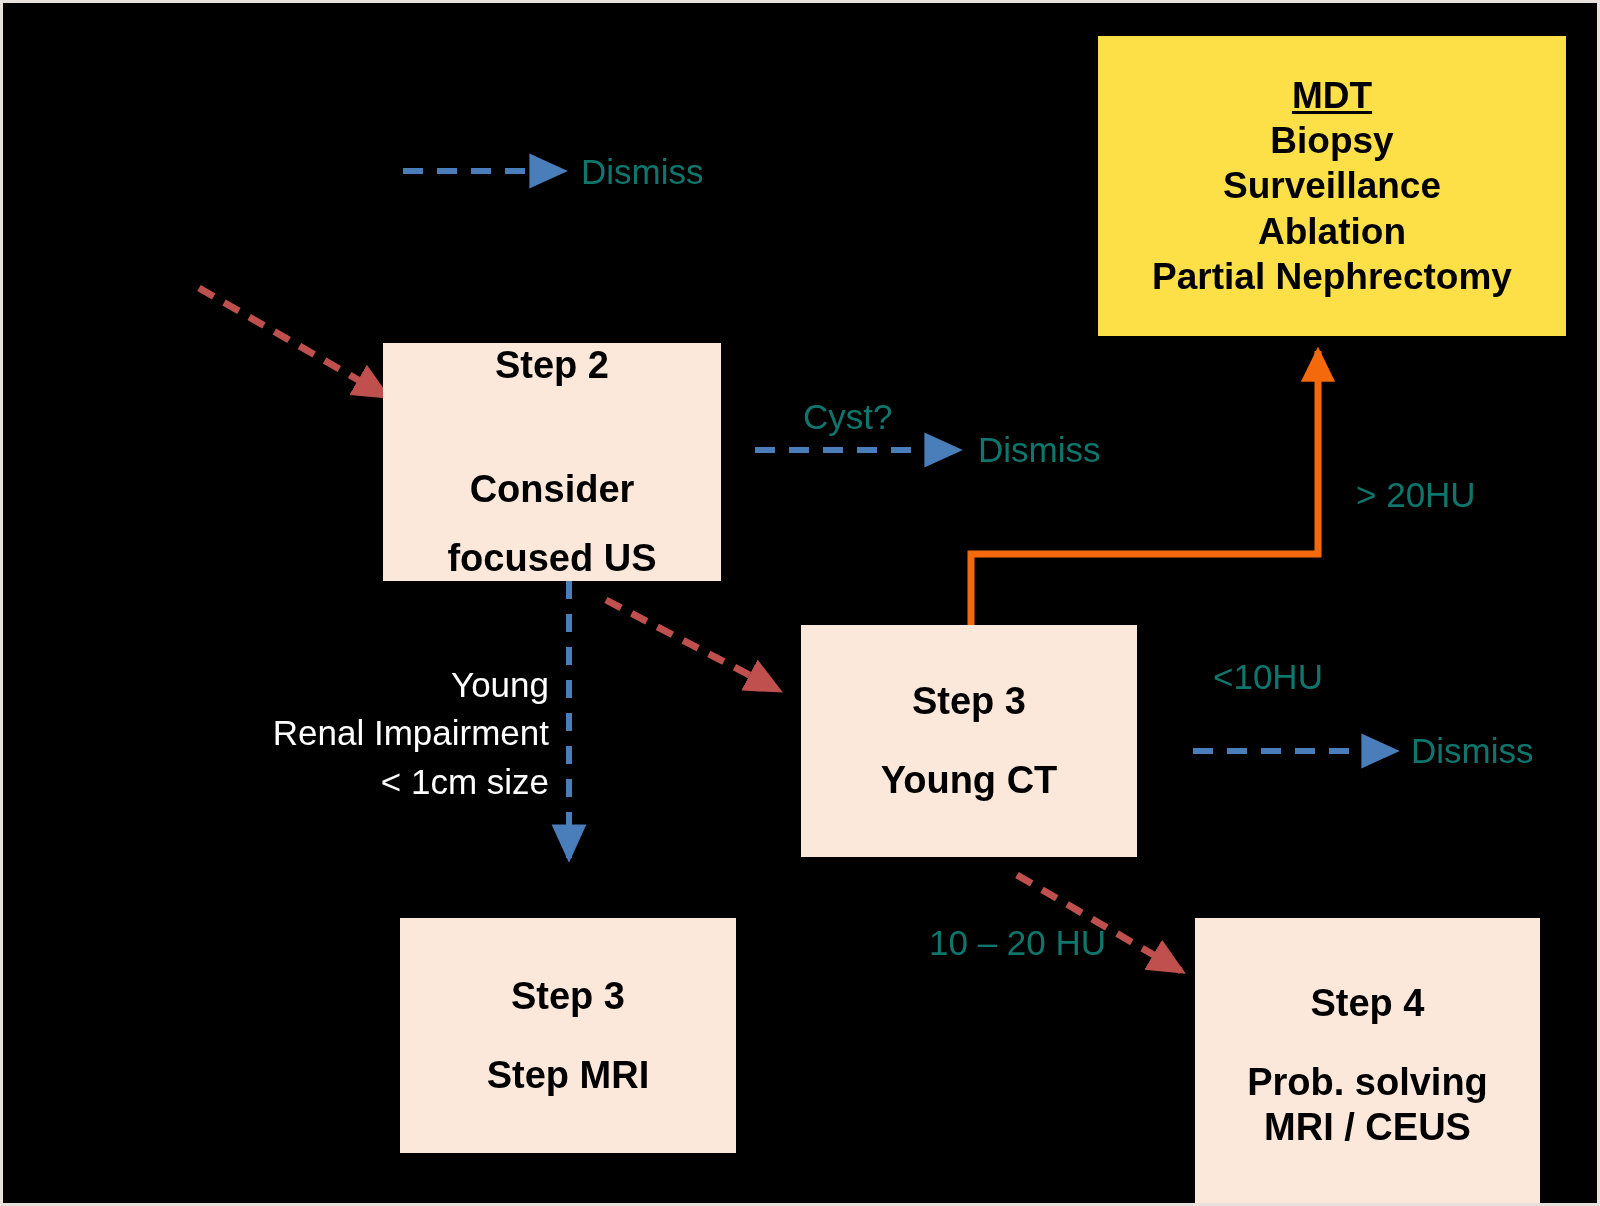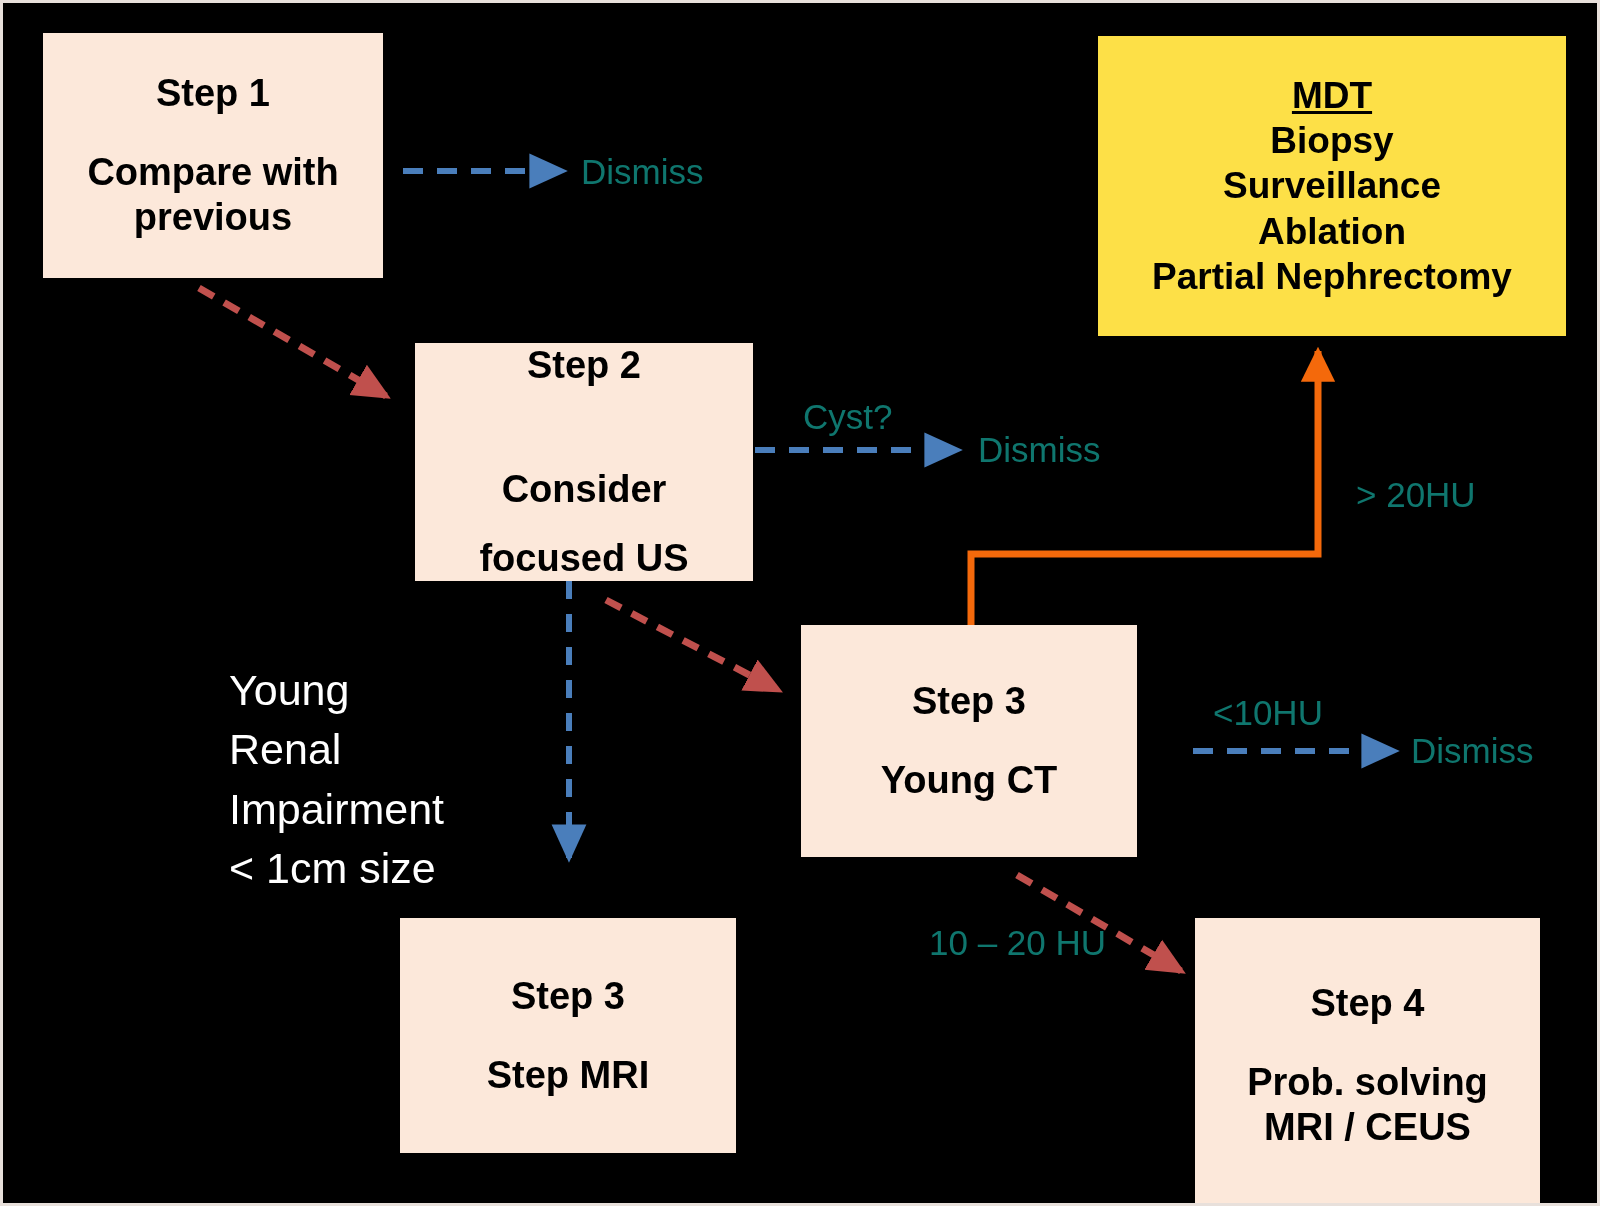--- a/index.html
+++ b/index.html
@@ -125,36 +125,30 @@
 
     <g>
       <line x1="1190" y1="748" x2="1392" y2="748" stroke="#4A7EBB" stroke-width="6" stroke-dasharray="20,14" marker-end="url(#blueArrow)"></line>
     </g>
 
     <g>
       <line x1="1014" y1="872" x2="1178" y2="968" stroke="#C0504D" stroke-width="7" stroke-dasharray="17,12" marker-end="url(#redArrow)"></line>
     </g>
   </svg>
 
-  <div class="box" style="left:40px; top:30px; width:340px; height:245px;">
-    <div class="ttl">Step 1</div>
-    <div class="gap"></div>
-    <div class="bdy">Compare with</div>
-    <div class="bdy">previous</div>
-  </div>
 
   <div class="mdt-box" style="left:1095px; top:33px; width:468px; height:300px;">
     <div class="hdr">MDT</div>
     <div>Biopsy</div>
     <div>Surveillance</div>
     <div>Ablation</div>
     <div>Partial Nephrectomy</div>
   </div>
 
-  <div class="box" style="left:412px; top:340px; width:338px; height:238px;gap:24px;">
+  <div class="box" style="left:380px; top:340px; width:338px; height:238px;gap:24px;">
     <div class="ttl">Step 2</div>
     <div class="gap"></div>
     <div class="bdy">Consider</div>
     <div class="bdy">focused US</div>
   </div>
 
   <div class="box" style="left:798px; top:622px; width:336px; height:232px;">
     <div class="ttl">Step 3</div>
     <div class="gap"></div>
     <div class="bdy">Young CT</div>
@@ -174,26 +168,26 @@
   </div>
 
   <div class="label" style="left:578px; top:147px;">Dismiss</div>
 
   <div class="label" style="left:800px; top:392px;">Cyst?</div>
 
   <div class="label" style="left:975px; top:425px;">Dismiss</div>
 
   <div class="label" style="left:1353px; top:470px;">&gt; 20HU</div>
 
-  <div class="label" style="left:1210px; top:688px;">&lt;10HU</div>
+  <div class="label" style="left:1210px; top:652px;">&lt;10HU</div>
 
   <div class="label" style="left:1408px; top:726px;">Dismiss</div>
 
   <div class="label" style="left:926px; top:918px;">10 – 20 HU</div>
 
-  <div style="position:absolute; left:226px; top:658px; width:320px; text-align:left;
-              color:#ffffff; font-size:43px; line-height:1.38; font-family:'Liberation Sans', sans-serif;">
+  <div style="position:absolute; left:226px; top:658px; width:320px; text-align:right;
+              color:#ffffff; font-size:35px; line-height:1.38; font-family:'Liberation Sans', sans-serif;">
     <div>Young</div>
     <div>Renal Impairment</div>
     <div>&lt; 1cm size</div>
   </div>
 
 </div>
 
 </body></html>

